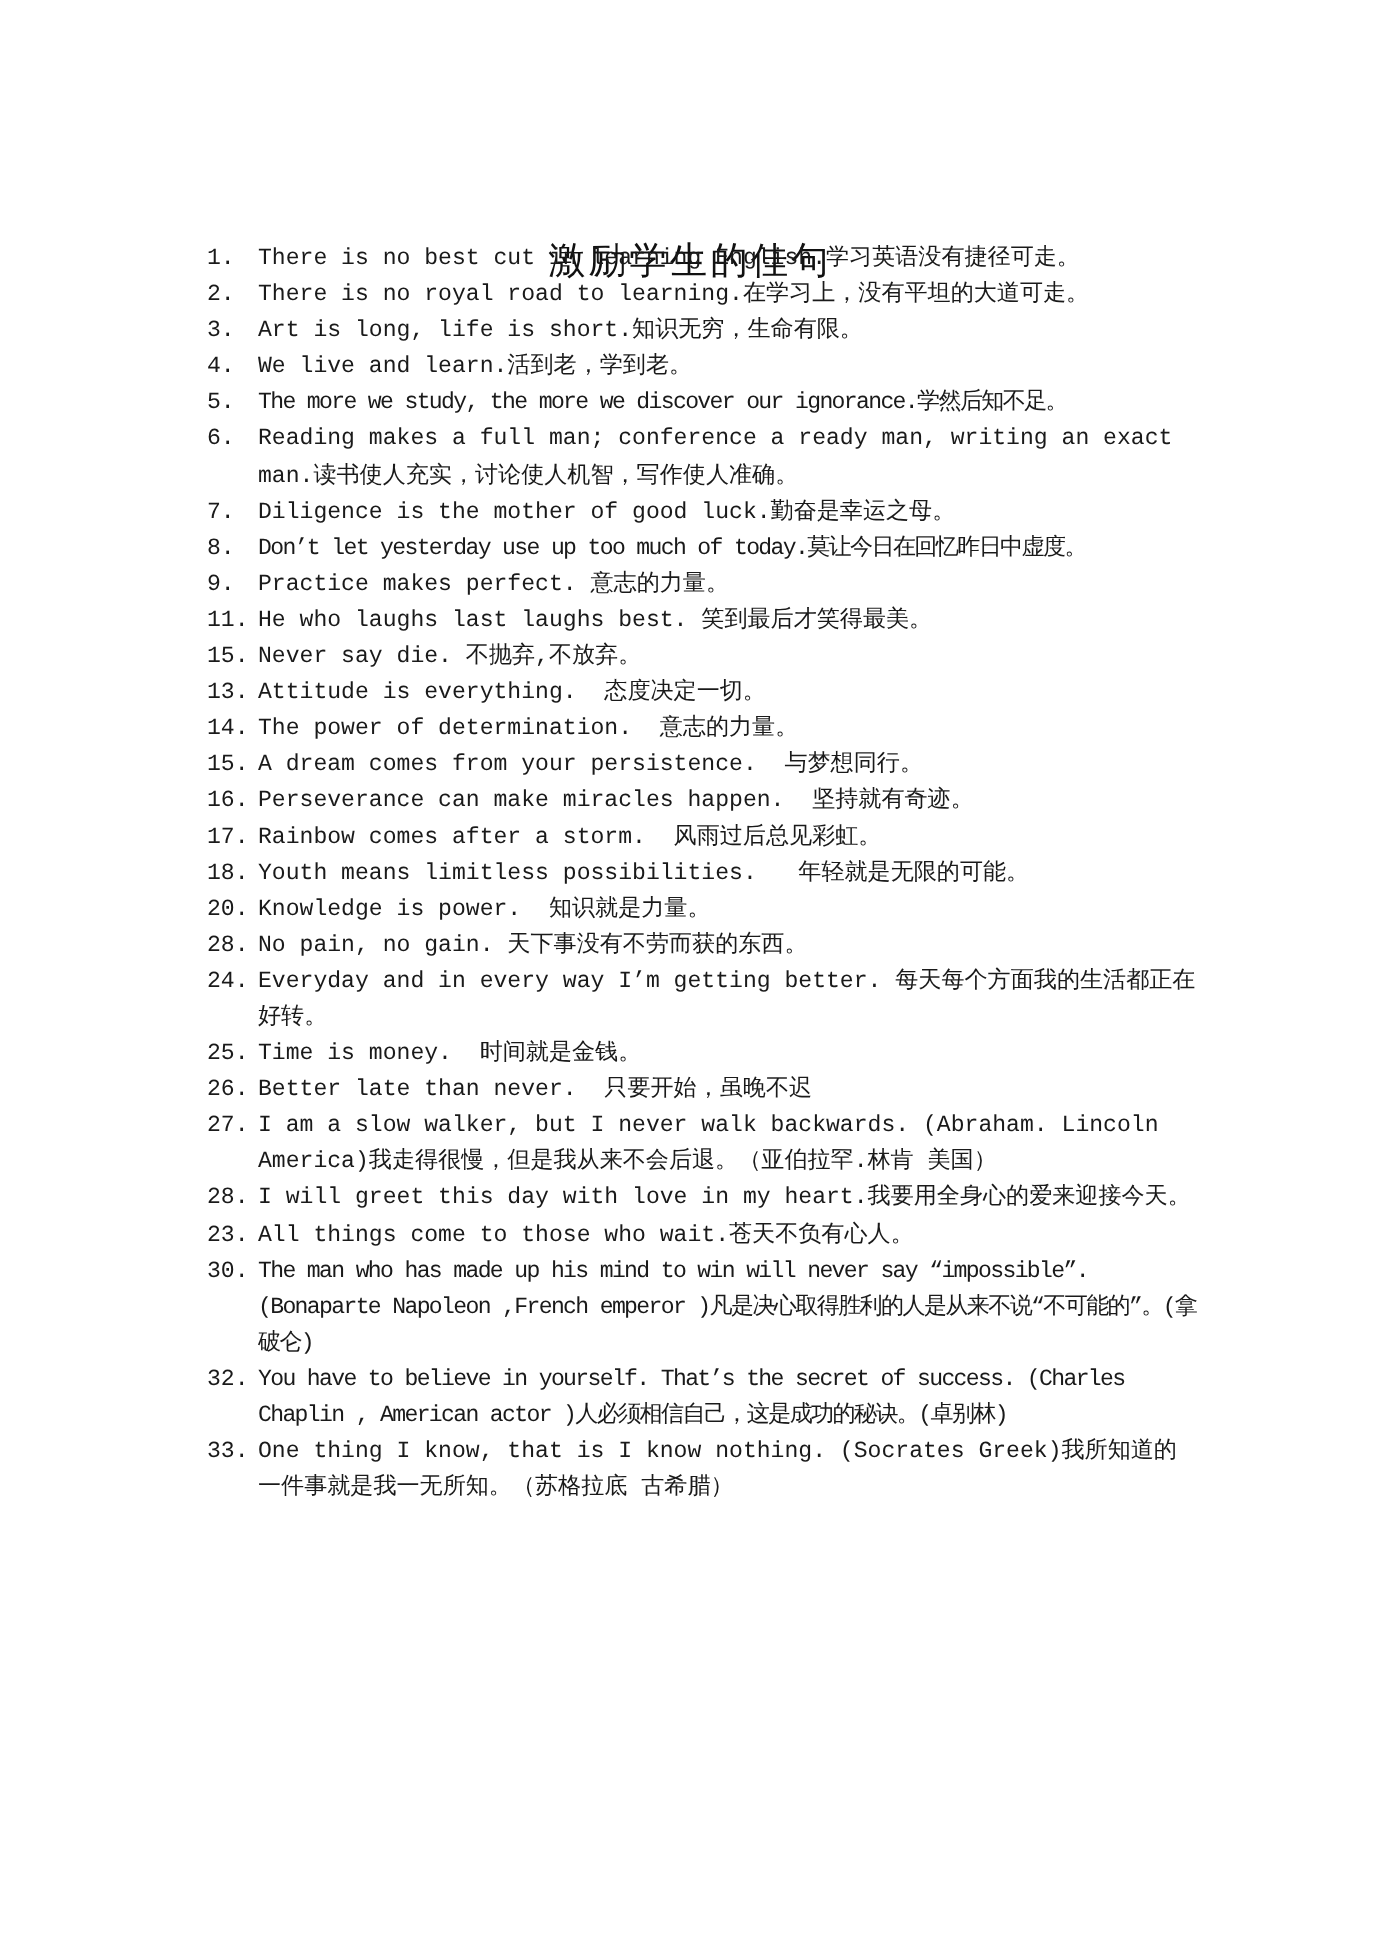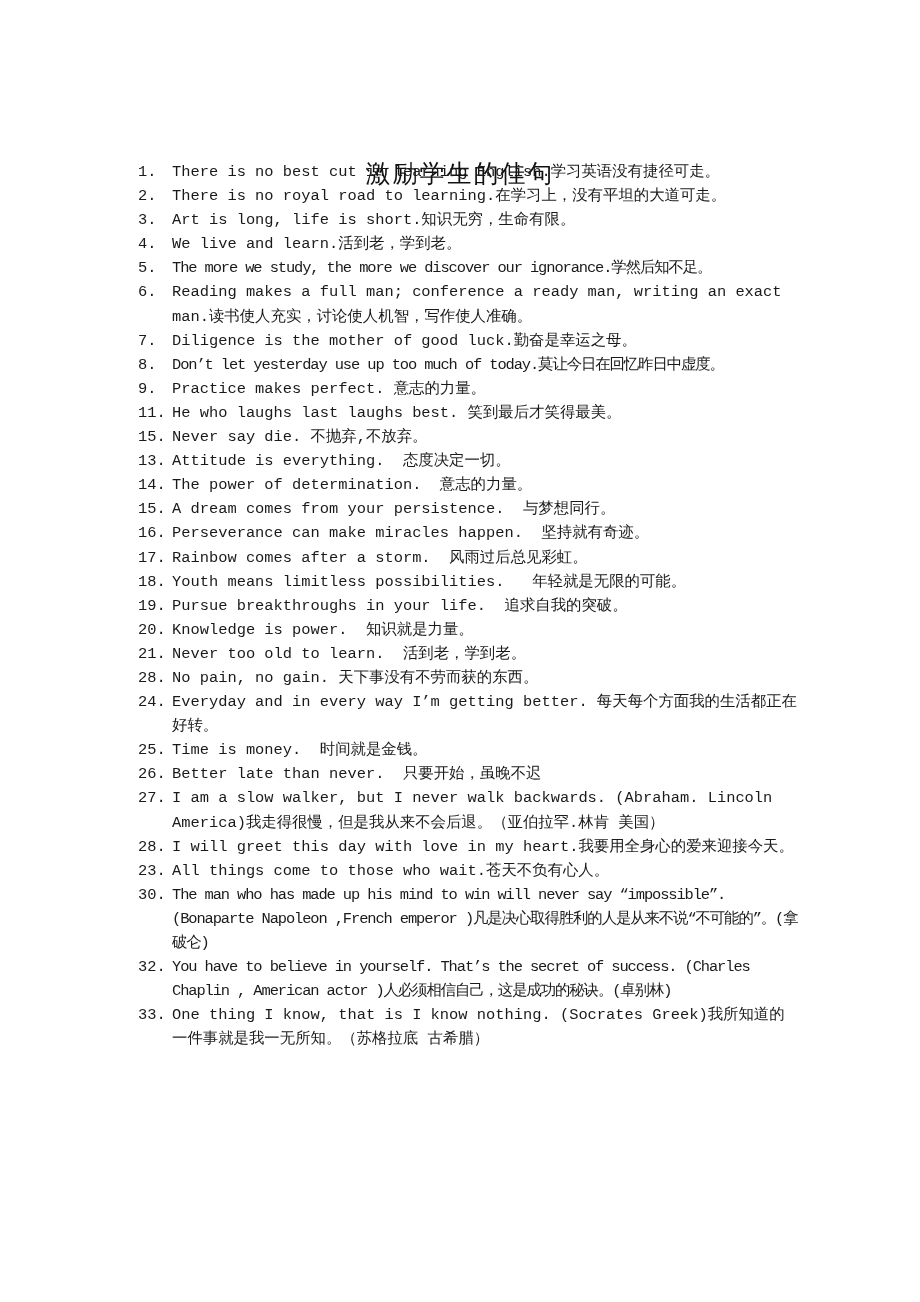--- a/index.html
+++ b/index.html
@@ -87,30 +87,22 @@
       </li>
     <li class="item">
         <span class="num">17.</span>
         <span class="txt">Rainbow comes after a storm.  风雨过后总见彩虹。</span>
       </li>
     <li class="item">
         <span class="num">18.</span>
         <span class="txt">Youth means limitless possibilities.   年轻就是无限的可能。</span>
       </li>
     <li class="item">
-        <span class="num">19.</span>
-        <span class="txt">Pursue breakthroughs in your life.  追求自我的突破。</span>
-      </li>
-    <li class="item">
         <span class="num">20.</span>
         <span class="txt">Knowledge is power.  知识就是力量。</span>
-      </li>
-    <li class="item">
-        <span class="num">21.</span>
-        <span class="txt">Never too old to learn.  活到老，学到老。</span>
       </li>
     <li class="item">
         <span class="num">28.</span>
         <span class="txt">No pain, no gain. 天下事没有不劳而获的东西。</span>
       </li>
     <li class="item">
         <span class="num">24.</span>
         <span class="txt">Everyday and in every way I’m getting better. 每天每个方面我的生活都正在好转。</span>
       </li>
     <li class="item">

